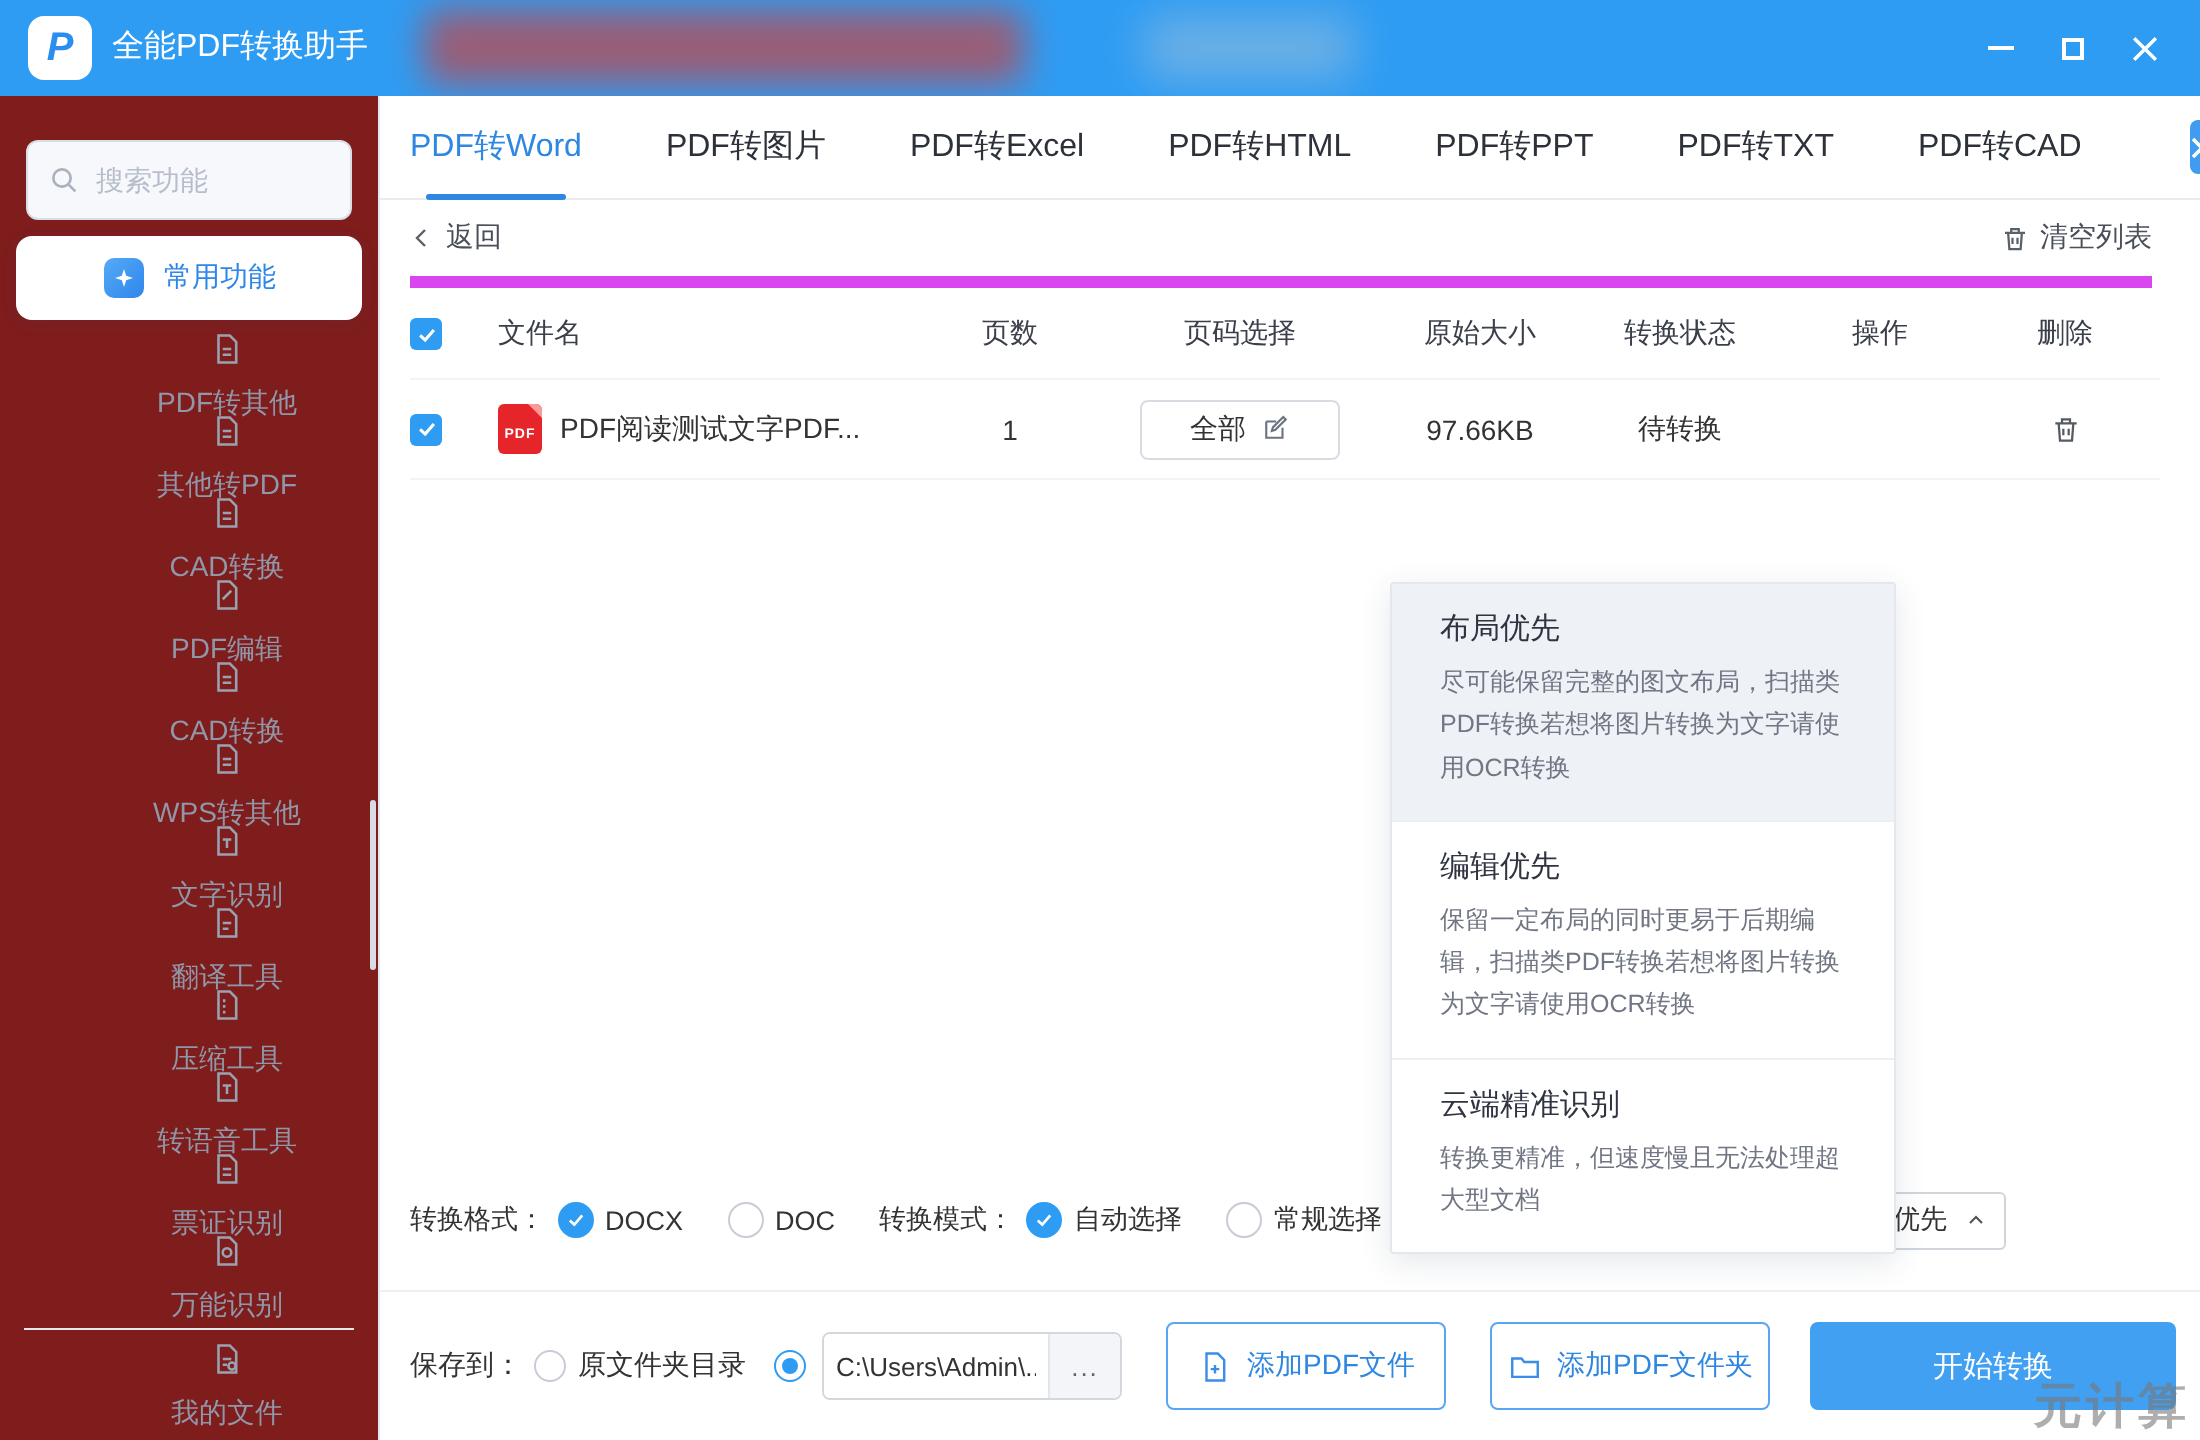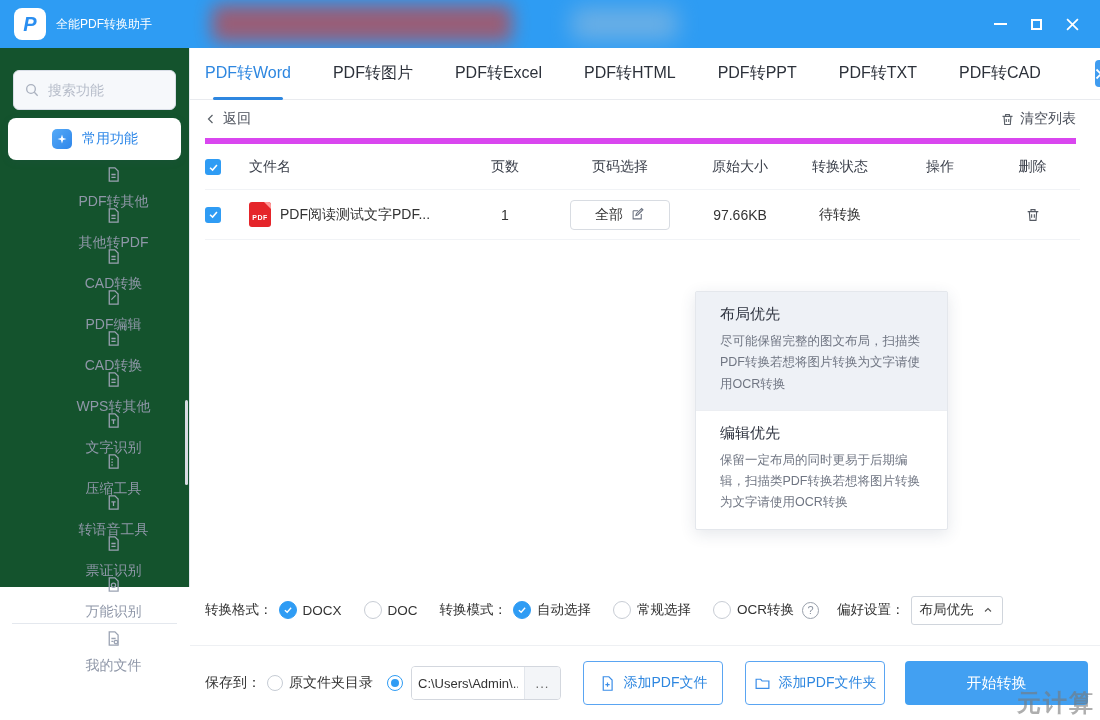--- a/index.html
+++ b/index.html
@@ -5,30 +5,30 @@
   * { margin:0; padding:0; box-sizing:border-box; }
   html,body { width:1100px; height:720px; overflow:hidden; }
   body { font-family:"Liberation Sans","DejaVu Sans",sans-serif; background:#fff; position:relative; }
   .app { position:absolute; inset:0; }
 
   
   .titlebar { position:absolute; left:0; top:0; width:1100px; height:48px; background:#2e9cf3; overflow:hidden; }
   .logo { position:absolute; left:14px; top:8px; width:32px; height:32px; background:#fff; border-radius:8px;
           display:flex; align-items:center; justify-content:center; }
   .logo span { color:#2a8ef0; font-weight:bold; font-size:20px; font-style:italic; }
-  .app-title { position:absolute; left:56px; top:0; height:48px; line-height:48px; color:#fff; font-size:12px; }
+  .app-title { position:absolute; left:56px; top:0; height:48px; line-height:48px; color:#fff; font-size:16px; }
   .blob-red { position:absolute; left:212px; top:5px; width:300px; height:37px; background:#b44e57; opacity:.8; filter:blur(9px); border-radius:6px; }
   .blob-light { position:absolute; left:572px; top:8px; width:105px; height:32px; background:#a9c3d8; opacity:.5; filter:blur(11px); border-radius:6px; }
   .win-controls { position:absolute; right:10px; top:0; height:48px; display:flex; align-items:center; }
   .win-btn { width:36px; height:36px; display:flex; align-items:center; justify-content:center; cursor:pointer; }
   .glyph-min { width:13px; height:2px; background:#fff; }
   .glyph-max { width:11px; height:11px; border:2px solid #fff; }
 
   
-  .sidebar { position:absolute; left:0; top:48px; width:190px; height:539px; background:#14532d; border-right:1px solid #e4e8ef; }
+  .sidebar { position:absolute; left:0; top:48px; width:190px; height:672px; background:#7f1d1d; border-right:1px solid #e4e8ef; }
   .search-box { position:absolute; left:13px; top:22px; width:163px; height:40px; border:1px solid #d8dde6; border-radius:6px;
                 background:#f6f8fb; display:flex; align-items:center; padding:0 10px; gap:8px; }
   .search-box svg { stroke:#aab1bf; }
   .search-box input { border:none; outline:none; background:transparent; width:100px; font-size:14px; color:#333;
                       font-family:"Liberation Sans","DejaVu Sans",sans-serif; }
   .search-box input::placeholder { color:#b7bdca; }
   .nav { position:absolute; left:0; top:70px; right:0; }
   .nav-card { margin:0 8px 6px 8px; height:42px; background:#fff; border-radius:8px; box-shadow:0 2px 8px rgba(60,80,120,.10);
               display:flex; align-items:center; padding-left:44px; gap:10px; cursor:pointer; }
   .nav-card .label { color:#2d87e8; font-size:14px; }
@@ -215,20 +215,27 @@
       <div class="nav-item">
         <svg width="17" height="17" viewBox="0 0 24 24" fill="none" stroke-width="1.8">
             <path d="M6 2.5h8l4.5 4.5v14.5H6z"></path>
             <path d="M9 11h6M12 11v6"></path>
           </svg>
         <span>文字识别</span>
       </div>
       <div class="nav-item">
         <svg width="17" height="17" viewBox="0 0 24 24" fill="none" stroke-width="1.8">
             <path d="M6 2.5h8l4.5 4.5v14.5H6z"></path>
+            <path d="M9 12h6M9 16h4"></path>
+          </svg>
+        <span>翻译工具</span>
+      </div>
+      <div class="nav-item">
+        <svg width="17" height="17" viewBox="0 0 24 24" fill="none" stroke-width="1.8">
+            <path d="M6 2.5h8l4.5 4.5v14.5H6z"></path>
             <path d="M10 8v2M10 12v2M10 16v2"></path>
           </svg>
         <span>压缩工具</span>
       </div>
       <div class="nav-item">
         <svg width="17" height="17" viewBox="0 0 24 24" fill="none" stroke-width="1.8">
             <path d="M6 2.5h8l4.5 4.5v14.5H6z"></path>
             <path d="M9 11h6M12 11v6"></path>
           </svg>
         <span>转语音工具</span>
@@ -340,20 +347,24 @@
 
     <div class="pref-panel">
       <div class="pref-opt selected">
         <div class="t">布局优先</div>
         <div class="d">尽可能保留完整的图文布局，扫描类PDF转换若想将图片转换为文字请使用OCR转换</div>
       </div>
       <div class="pref-opt">
         <div class="t">编辑优先</div>
         <div class="d">保留一定布局的同时更易于后期编辑，扫描类PDF转换若想将图片转换为文字请使用OCR转换</div>
       </div>
+      <div class="pref-opt">
+        <div class="t">云端精准识别</div>
+        <div class="d">转换更精准，但速度慢且无法处理超大型文档</div>
+      </div>
     </div>
 
     <div class="optrow">
       <span class="opt-label">转换格式：</span>
       <div class="radio-group">
         <div class="cradio on">
           <svg width="10" height="10" viewBox="0 0 24 24" fill="none">
               <polyline points="4.5 12.5 10 17.5 19.5 6.5" stroke="#fff" stroke-width="3.2"></polyline>
             </svg>
         </div>

